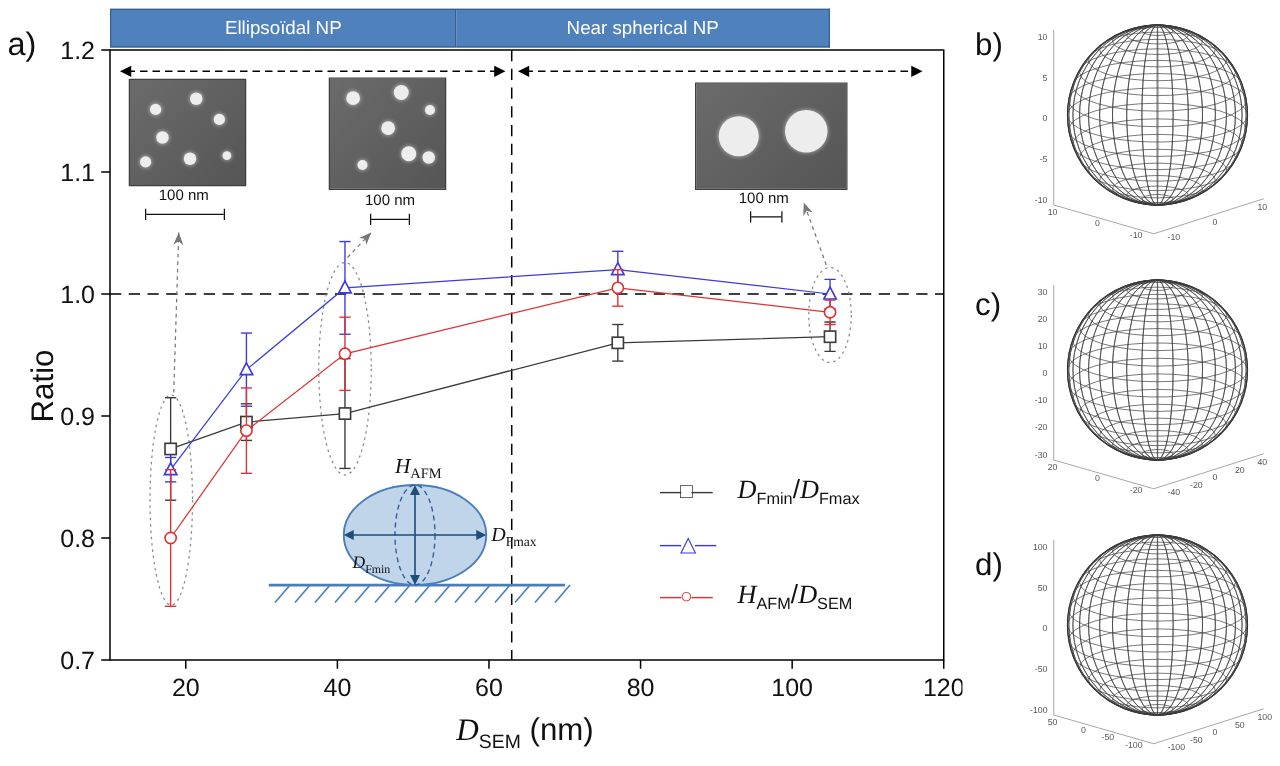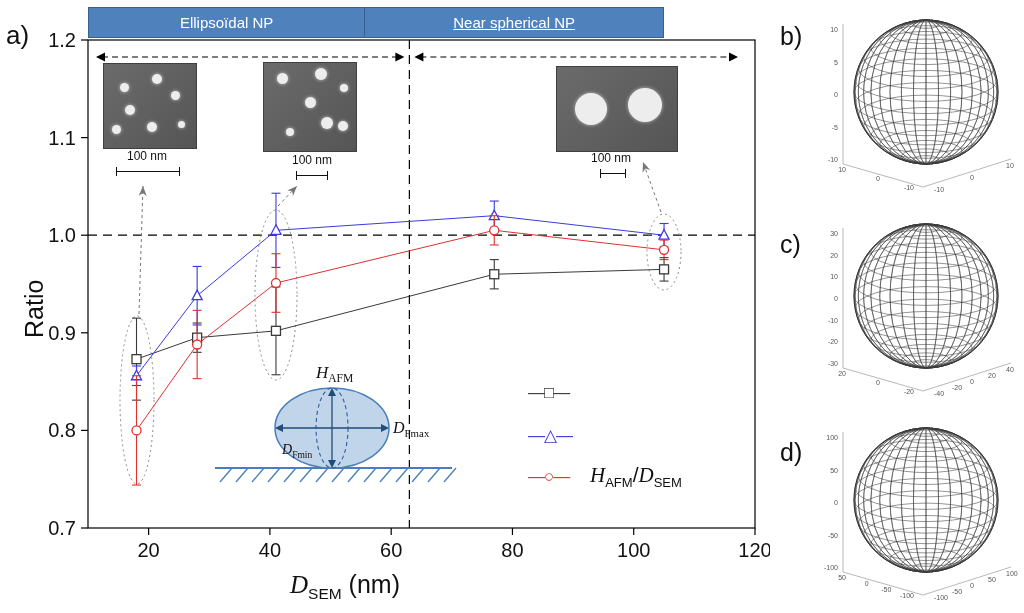--- a/index.html
+++ b/index.html
@@ -3,36 +3,36 @@
 <meta charset="utf-8">
 <style>
   html,body{margin:0;padding:0;background:#fff;}
   .fig{position:relative;width:1024px;height:613px;background:#fff;overflow:hidden;
        font-family:"Liberation Sans",sans-serif;color:#111;}
   .panel-label{position:absolute;font-size:26px;color:#111;}
   .banner{position:absolute;left:88px;top:7px;width:576px;height:31px;display:flex;z-index:3;}
   .banner-cell{display:flex;align-items:center;justify-content:center;background:#4f81bd;
        color:#fff;font-size:15px;border:1px solid #35608f;box-sizing:border-box;}
   .banner-cell.left{width:321px;}
-  .banner-cell.right{width:346px;border-left:none;text-decoration:underline;}
+  .banner-cell.right{width:346px;border-left:none;}
   #chart-root{position:absolute;left:0;top:0;width:770px;height:613px;z-index:1;}
   .inset{position:absolute;background:linear-gradient(135deg,#6b6b6b,#555);border:1px solid #3f3f3f;
        overflow:hidden;z-index:2;}
   .dot{position:absolute;border-radius:50%;background:#ededed;box-shadow:0 0 3px 1px rgba(255,255,255,.35);}
   .scale-label{position:absolute;font-size:12px;text-align:center;z-index:2;}
   .bracket{position:absolute;height:9px;border-left:1.5px solid #111;border-right:1.5px solid #111;z-index:2;}
   .bracket::after{content:"";position:absolute;left:0;right:0;top:4px;border-top:1.5px solid #111;}
   .legend{position:absolute;left:528px;top:372px;z-index:2;}
   .legend-row{display:flex;align-items:center;height:42px;font-size:21px;}
   .legend-marker{width:62px;font-size:17px;letter-spacing:-1px;white-space:nowrap;}
   .legend i, .xlabel i{font-family:"Liberation Serif",serif;font-style:italic;}
   sub{font-size:0.62em;}
   .ylabel{position:absolute;left:20px;top:338px;font-size:25px;transform:rotate(-90deg);
        transform-origin:0 0;white-space:nowrap;z-index:2;}
-  .xlabel{position:absolute;left:290px;top:570px;width:260px;font-size:25px;z-index:2;}
+  .xlabel{position:absolute;left:290px;top:570px;width:260px;text-align:center;font-size:25px;z-index:2;}
   .sphere-label{position:absolute;left:780px;font-size:25px;}
   .sphere{position:absolute;left:816px;width:208px;height:200px;}
 </style>
 </head>
 <body>
 
 <div class="fig">
 
   <div class="panel-label" style="left:6px;top:20px;">a)</div>
 
@@ -221,20 +221,21 @@
   <div class="inset" id="inset-2" style="left:556px;top:66px;width:120px;height:84px;">
       <div class="dot" style="left: 17.6px; top: 26px; width: 32px; height: 32px;"></div>
       <div class="dot" style="left: 70.6px; top: 20.8px; width: 34px; height: 34px;"></div>
     </div>
   <div class="scale-label" style="left:583px;top:151px;width:56px;">100 nm</div>
   <div class="bracket" style="left:600px;top:169px;width:24px;"></div>
 
   <div class="legend">
     <div class="legend-row">
       <span class="legend-marker" style="color: rgb(58, 58, 58);">—□—</span>
+      <span><i>D</i><sub>Fmin</sub><span>/</span><i>D</i><sub>Fmax</sub></span>
     </div>
     <div class="legend-row">
       <span class="legend-marker" style="color: rgb(58, 58, 224);">—△—</span>
     </div>
     <div class="legend-row">
       <span class="legend-marker" style="color: rgb(224, 48, 48);">—○—</span>
       <span><i>H</i><sub>AFM</sub><span>/</span><i>D</i><sub>SEM</sub></span>
     </div>
   </div>
 

